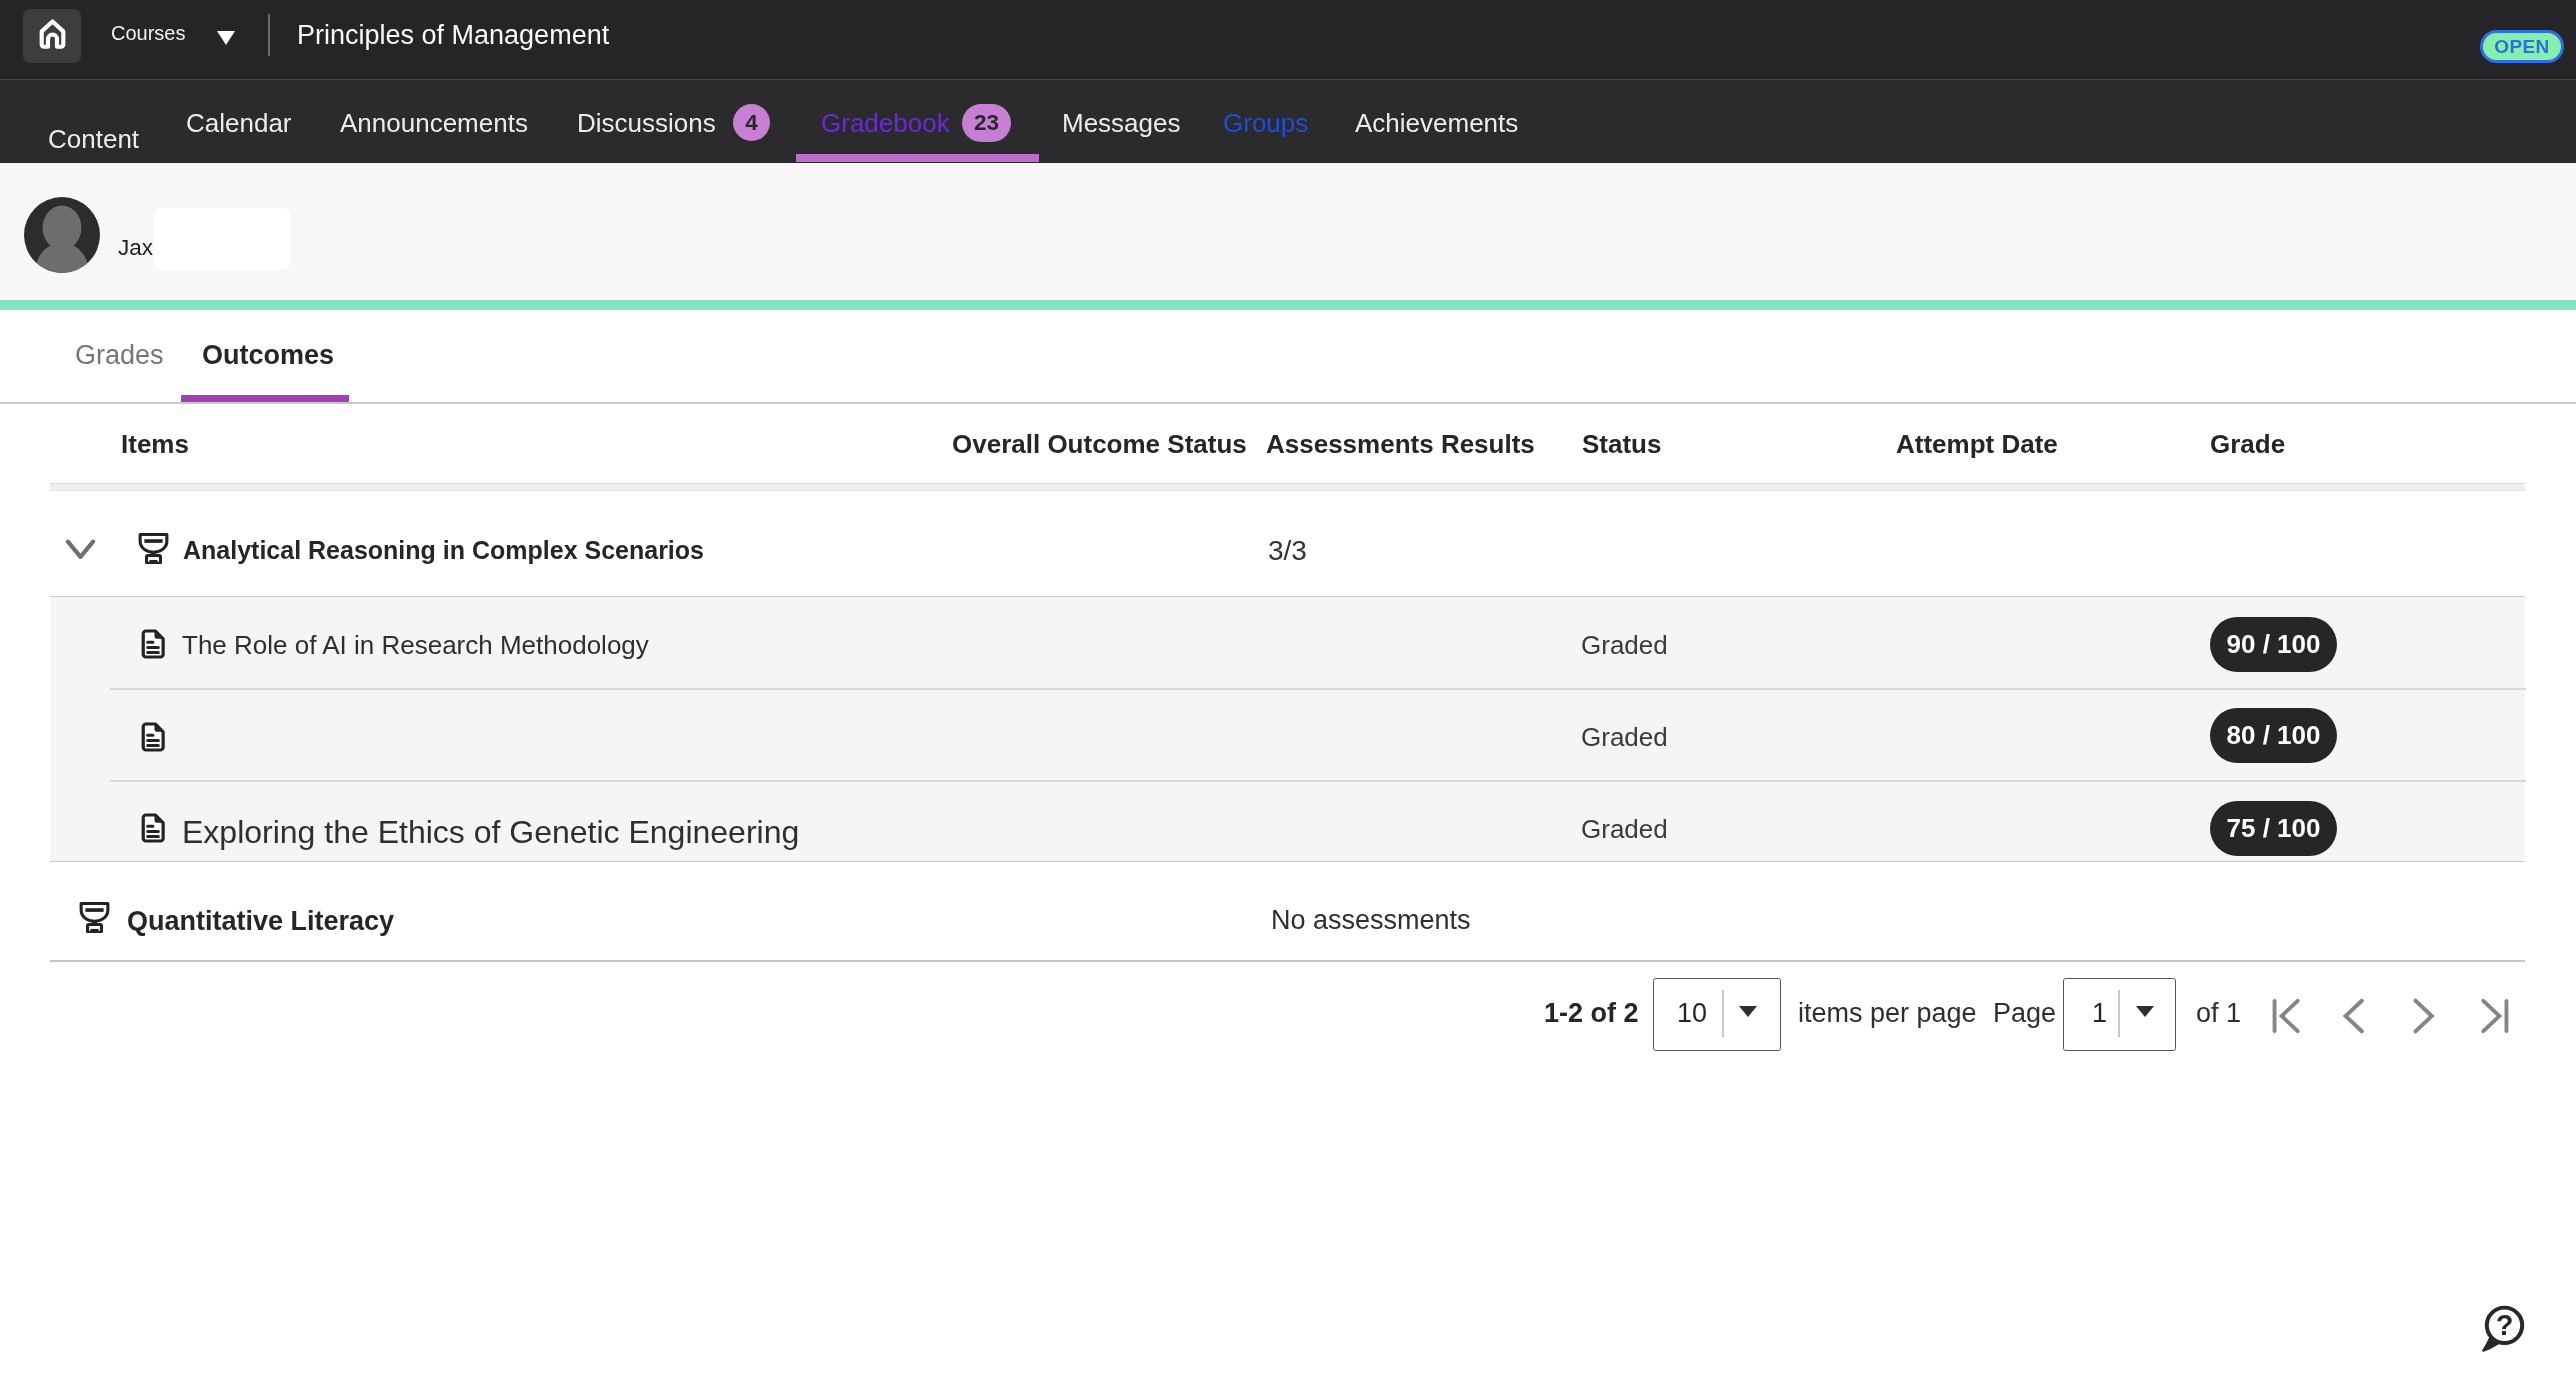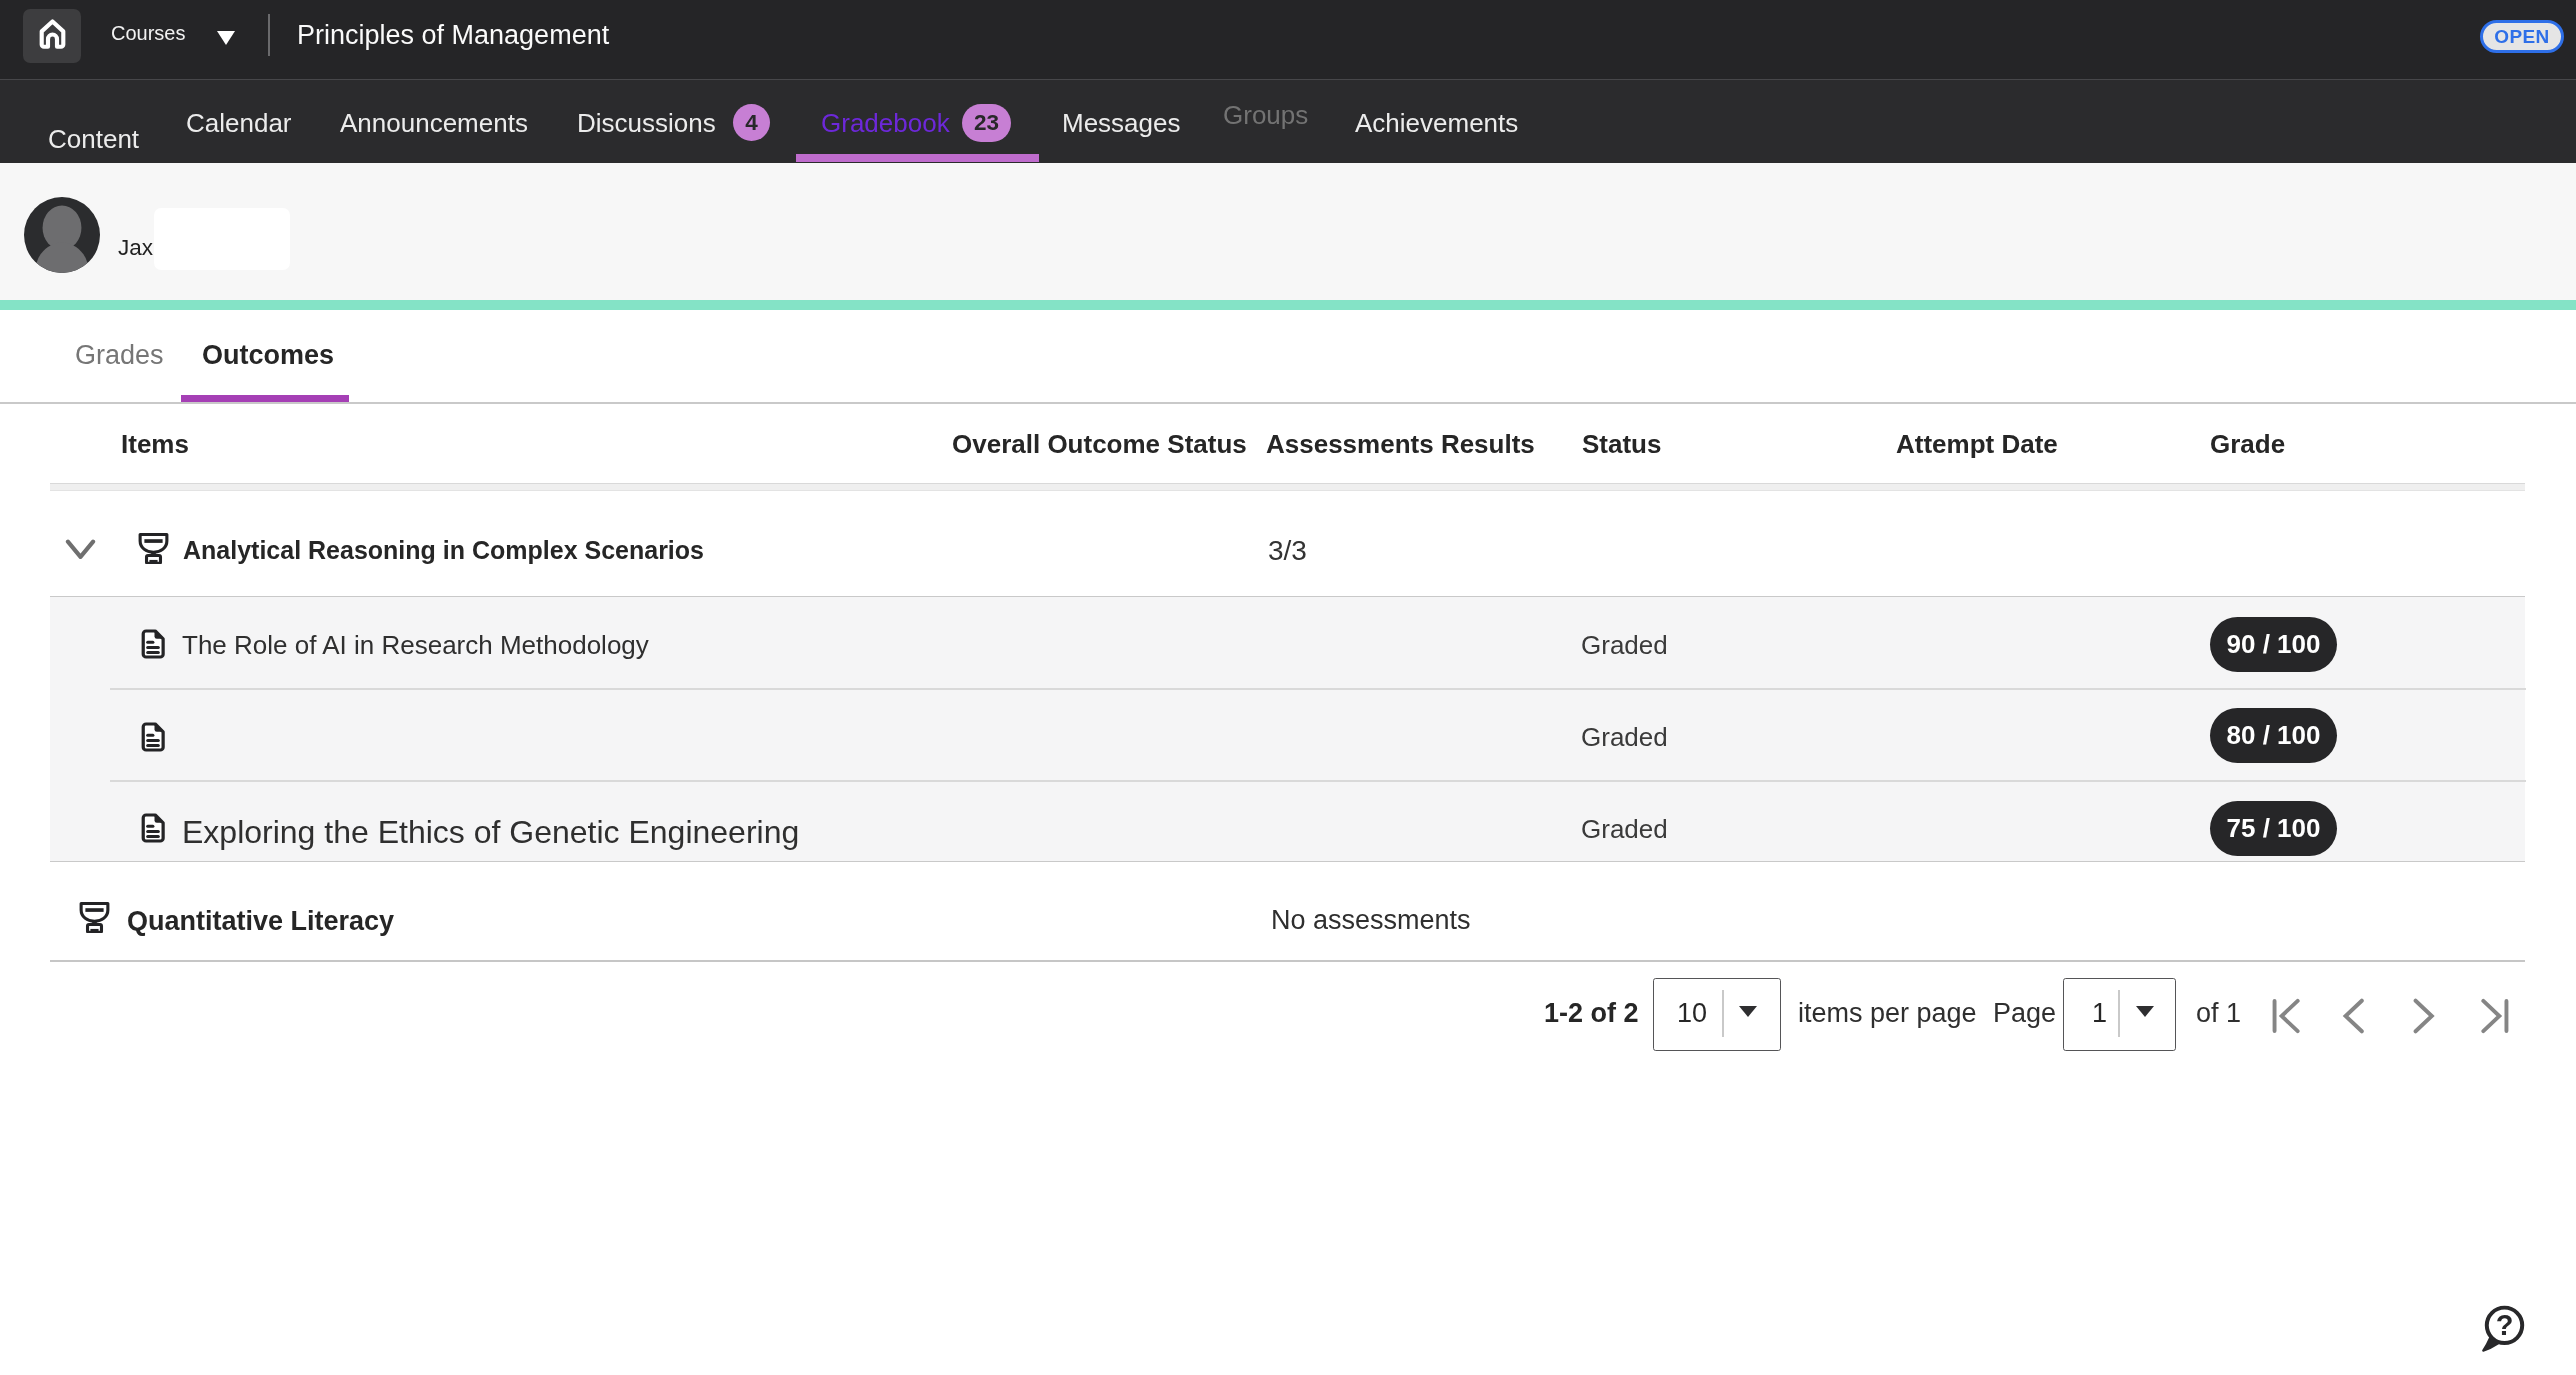--- a/index.html
+++ b/index.html
@@ -14,38 +14,38 @@
 
   <div class="abs" id="topbar" style="left:0;top:0;width:2576px;height:80px;background:#252527;border-bottom:1.8px solid #47474a;"></div>
   <div class="abs" style="left:23.4px;top:9px;width:58px;height:54px;border-radius:7.2px;background:#3d3d3f;"></div>
   <svg class="abs" style="left:37px;top:17px;" width="31" height="36" viewBox="0 0 34 40">
     <path d="M5 16 L17 5 L29 16 V30.5 a2.5 2.5 0 0 1 -2.5 2.5 H22 v-8.5 a5 5 0 0 0 -10 0 V33 H7.5 a2.5 2.5 0 0 1 -2.5 -2.5 Z" fill="none" stroke="#ffffff" stroke-width="4.6" stroke-linejoin="round"></path>
   </svg>
   <div class="txt" style="left:111px;top:22.5px;font-size:20px;color:#f2f2f2;">Courses</div>
   <div class="abs" style="left:217px;top:31px;width:0;height:0;border-left:9.4px solid transparent;border-right:9.4px solid transparent;border-top:14.4px solid #ffffff;"></div>
   <div class="abs" style="left:268px;top:14.4px;width:1.8px;height:42px;background:#6a6a6c;"></div>
   <div class="txt" style="left:297px;top:21.6px;font-size:27px;color:#fafafa;">Principles of Management</div>
-  <div class="abs" style="left:2480px;top:20px;width:84px;height:33px;border:3.6px solid #2e6fe8;border-radius:17px;background:#e5e5e5;display:flex;align-items:center;justify-content:center;">
+  <div class="abs" style="left:2480px;top:30px;width:84px;height:33px;border:3.6px solid #2e6fe8;border-radius:17px;background:#86efac;display:flex;align-items:center;justify-content:center;">
     <span style="font-size:19px;font-weight:bold;color:#2e6fe8;letter-spacing:0.4px;">OPEN</span>
   </div>
 
   <div class="abs" id="navbar" style="left:0;top:80px;width:2576px;height:83px;background:#2b2b2d;"></div>
   <div class="txt" style="left:48px;top:110px;font-size:26px;color:#ececec;margin-top:16px;">Content</div>
   <div class="txt" style="left:186px;top:110px;font-size:26px;color:#ececec;">Calendar</div>
   <div class="txt" style="left:340px;top:110px;font-size:26px;color:#ececec;">Announcements</div>
   <div class="txt" style="left:577px;top:110px;font-size:26px;color:#ececec;">Discussions</div>
   <div class="abs" style="left:733px;top:104px;width:37px;height:37px;border-radius:50%;background:#c77fd4;display:flex;align-items:center;justify-content:center;">
     <span style="font-size:22.5px;font-weight:bold;color:#28282a;">4</span>
   </div>
   <div class="txt" style="left:821px;top:110px;font-size:26px;font-weight:normal;color:#6d28d9;">Gradebook</div>
   <div class="abs" style="left:962px;top:104px;width:49px;height:38px;border-radius:19px;background:#c77fd4;display:flex;align-items:center;justify-content:center;">
     <span style="font-size:22.5px;font-weight:bold;color:#28282a;">23</span>
   </div>
   <div class="txt" style="left:1062px;top:110px;font-size:26px;color:#ececec;">Messages</div>
-  <div class="txt" style="left:1223px;top:102px;font-size:26px;color:#737373;">Groups</div>
+  <div class="txt" style="left:1223px;top:110px;font-size:26px;color:#1d4ed8;">Groups</div>
   <div class="txt" style="left:1355px;top:110px;font-size:26px;color:#ececec;">Achievements</div>
   <div class="abs" style="left:796px;top:154px;width:243px;height:7.6px;background:#bf6ccd;"></div>
 
   <div class="abs" style="left:0;top:163px;width:2576px;height:138px;background:#f7f7f7;"></div>
   <div class="abs" style="left:24px;top:197px;width:76px;height:76px;border-radius:50%;background:#2b2c2e;overflow:hidden;">
     <svg width="76" height="76" viewBox="0 0 84 84">
       <ellipse cx="42" cy="34" rx="21.5" ry="24.5" fill="#6d6d6f"></ellipse>
       <path d="M42 50 C34 50 24.5 55 18.5 63 C14.5 68.5 12.5 76 12 84 L72 84 C71.5 76 69.5 68.5 65.5 63 C59.5 55 50 50 42 50 Z" fill="#6d6d6f"></path>
     </svg>
   </div>

